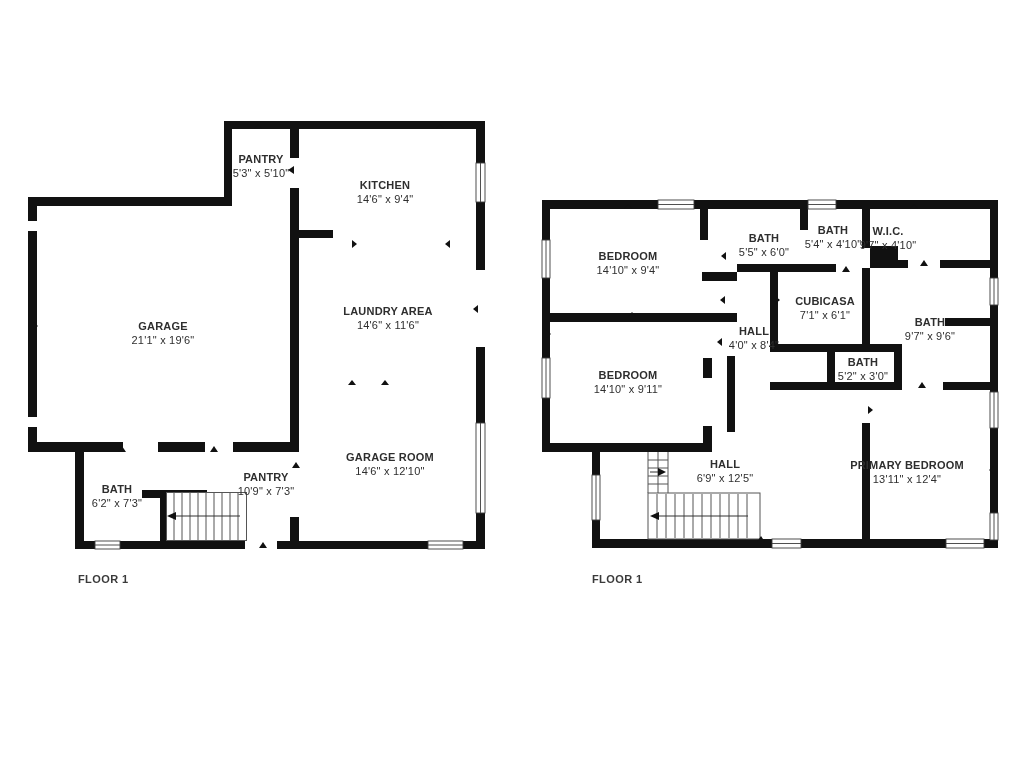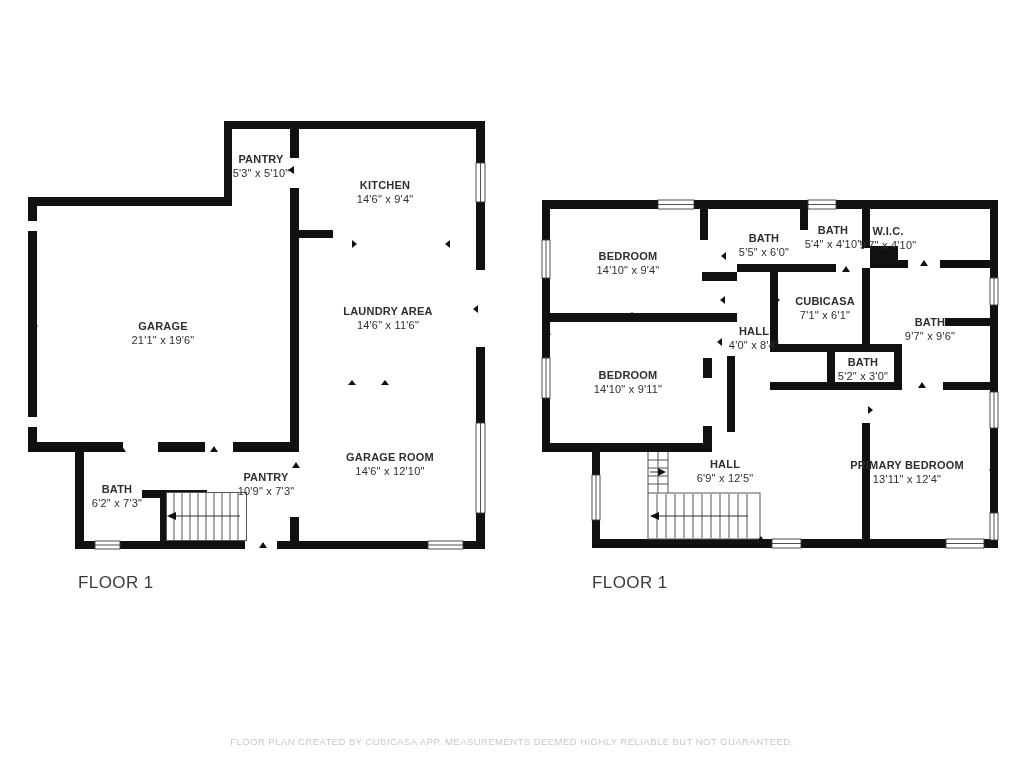--- a/index.html
+++ b/index.html
@@ -9,22 +9,23 @@
   }
   .plan-svg { position:absolute; left:0; top:0; }
   .room-label {
     position:absolute; transform:translate(-50%,-50%);
     text-align:center; color:#2e2e2e; font-size:11px; line-height:13.5px;
     letter-spacing:0.2px; white-space:nowrap;
   }
   .room-name { font-weight:700; }
   .room-dims { font-weight:400; }
   .floor-label {
-    position:absolute; font-size:17px; color:#3a3a3a; letter-spacing:0.4px;
+    position:absolute; font-size:11px; color:#3a3a3a; letter-spacing:0.4px;
     white-space:nowrap;
+    font-weight:bold;
   }
   .footer-note {
     position:absolute; left:0; right:0; top:736px; text-align:center;
     font-size:9.5px; color:#c8c8c8; letter-spacing:0.45px; white-space:nowrap;
   }
 </style>
 </head>
 <body>
 
 <div class="canvas">
@@ -323,15 +324,14 @@
     <div class="room-dims">6'9" x 12'5"</div>
   </div>
   <div class="room-label" style="left:907px; top:472px">
     <div class="room-name">PRIMARY BEDROOM</div>
     <div class="room-dims">13'11" x 12'4"</div>
   </div>
 
   <div class="floor-label" style="left:78px; top:573px">FLOOR 1</div>
   <div class="floor-label" style="left:592px; top:573px">FLOOR 1</div>
 
-  <div class="footer-note">FLOOR PLAN CREATED BY CUBICASA APP. MEASUREMENTS DEEMED HIGHLY RELIABLE BUT NOT GUARANTEED.</div>
 
 </div>
 
 </body></html>

